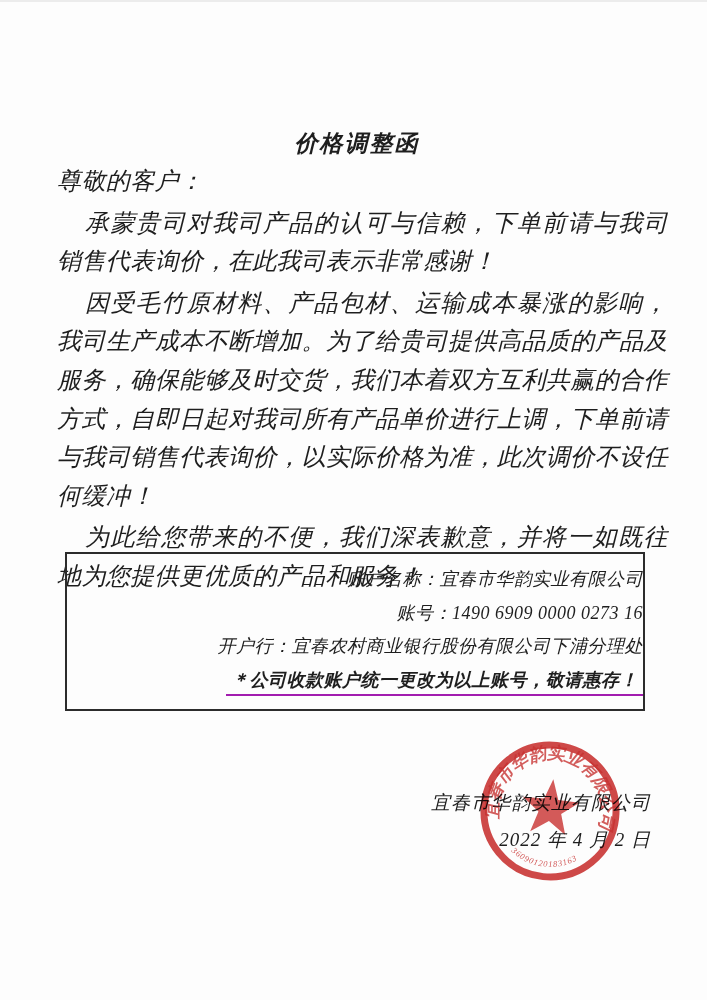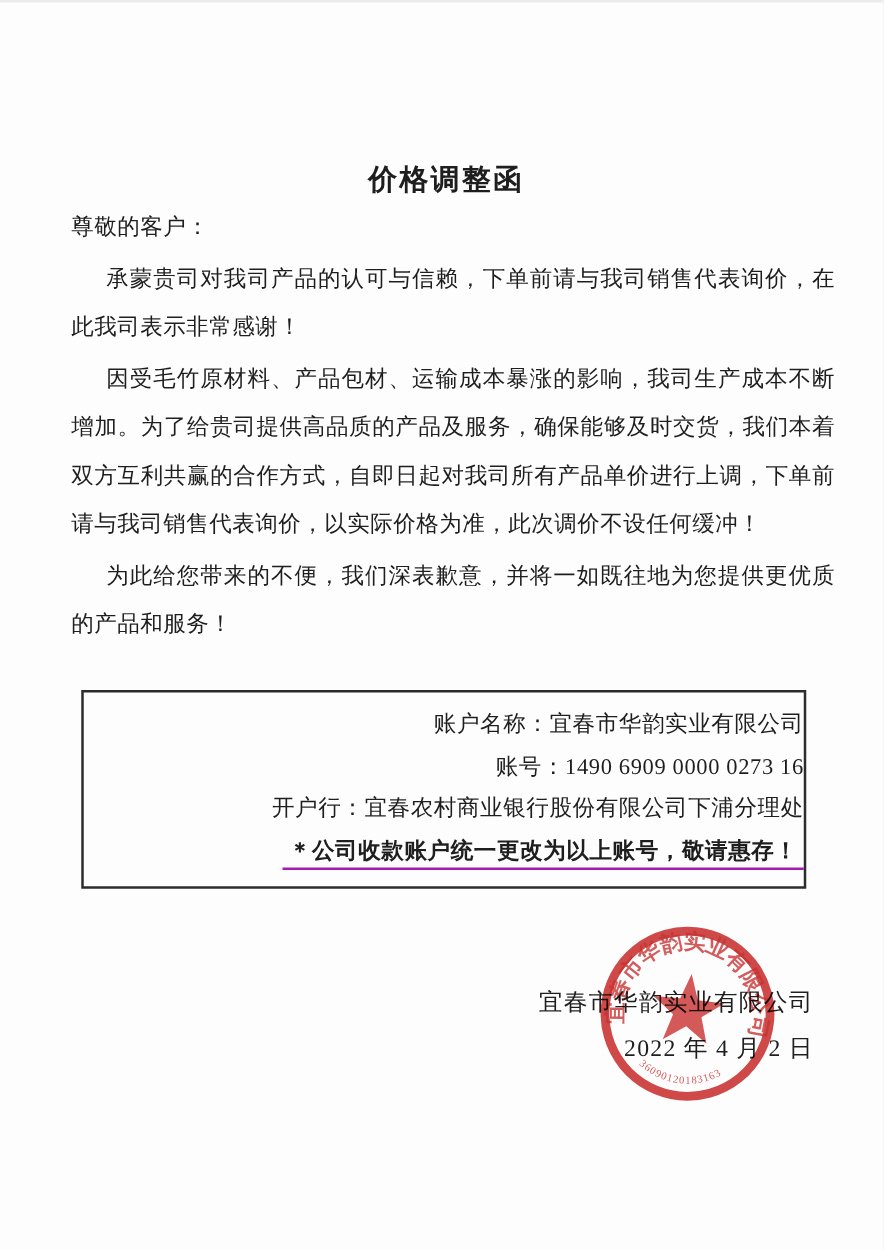--- a/index.html
+++ b/index.html
@@ -5,29 +5,30 @@
   html,body { margin:0; padding:0; background:#e9e9e9; }
   .page {
     position:relative;
     width:707px; height:1000px;
     margin:0 auto;
     background:#fdfdfd;
     font-family:"Liberation Serif","DejaVu Serif",serif;
     color:#1e1e1e;
     overflow:hidden;
     box-shadow: inset 0 2px 0 #ececec;
+    font-style: italic;
   }
   .doc-title {
     position:absolute; top:128px; left:0; width:714px;
     text-align:center;
     font-size:23px; font-weight:bold; letter-spacing:2px;
   }
   .body-text {
     position:absolute; left:57px; top:162px; width:611px;
-    font-size:18px; line-height:38.6px; letter-spacing:0.4px;
+    font-size:24px; line-height:38.6px; letter-spacing:0.4px;
   }
   .greeting { margin:0; }
   .body-text p.para {
     margin:3px 0 0 0;
     text-indent:28px;
     text-align:justify;
   }
   .body-text p.closing { text-align:left; }
   .account-box {
     position:absolute; left:65px; top:552px;

